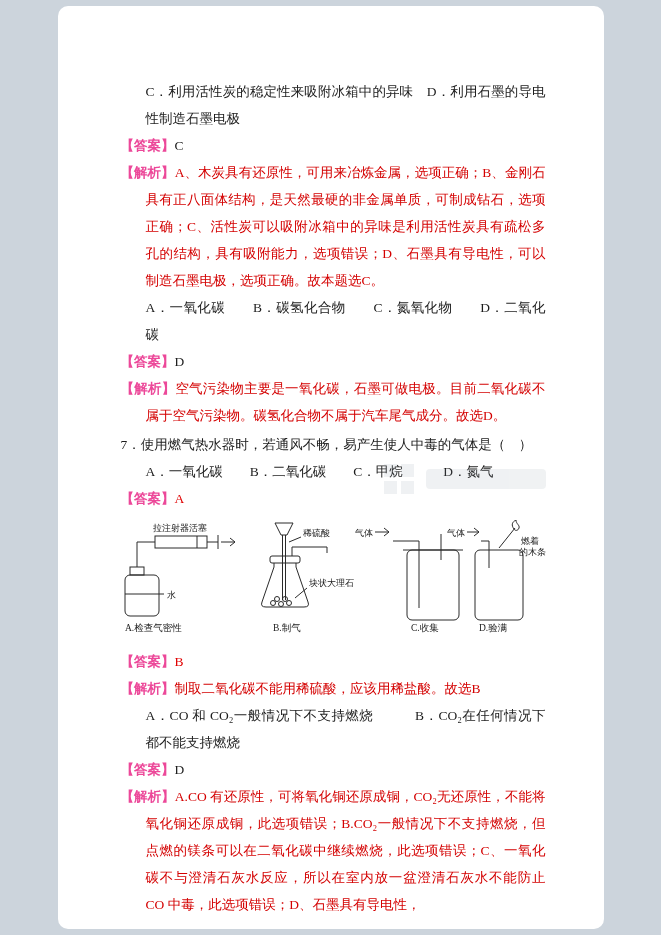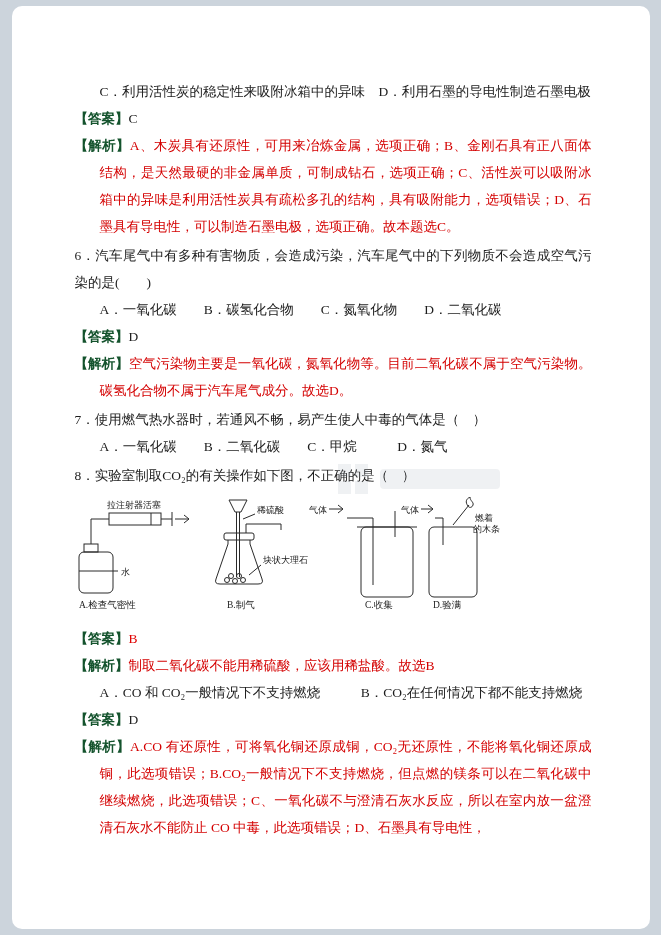--- a/index.html
+++ b/index.html
@@ -2,39 +2,39 @@
 <html><head>
 <meta charset="utf-8">
 <style>
   * { box-sizing: border-box; margin: 0; padding: 0; }
   html,body { width: 661px; }
   body {
     background: #ccd4dc;
     font-family: "Liberation Serif", "DejaVu Serif", serif;
   }
   .page {
-    width: 638px;
+    width: 546px;
     height: 923px;
     margin: 6px auto;
     background: #ffffff;
     border-radius: 10px;
     position: relative;
     overflow: hidden;
   }
   .content {
     padding: 72px 58px 0 63px;
     font-size: 13.5px;
     line-height: 27px;
     color: #1c1c1c;
     text-align: justify;
   }
   p { margin: 0; }
   .opt { margin-left: 25px; }
   .stem { margin-top: 2px; }
-  .label { color: #14532d; font-weight: bold; }
+  .label { color: #ec4899; font-weight: bold; }
   .ansletter { color: #1c1c1c; }
   .ansletter.red { color: #e00000; }
   .analysis {
     color: #d40000;
     padding-left: 25px;
     text-indent: -25px;
   }
   .figure-wrap { margin: 8px 0 5px 2px; }
   .figure text {
     font-family: "Liberation Serif", "DejaVu Serif", serif;
@@ -74,29 +74,28 @@
 
 <div class="page">
   <div class="content">
 
     <p class="opt">C．利用活性炭的稳定性来吸附冰箱中的异味　D．利用石墨的导电性制造石墨电极</p>
 
     <p class="ans"><span class="label">【答案】</span><span class="ansletter">C</span></p>
 
     <p class="analysis"><span class="label">【解析】</span><span>A、木炭具有还原性，可用来冶炼金属，选项正确；B、金刚石具有正八面体结构，是天然最硬的非金属单质，可制成钻石，选项正确；C、活性炭可以吸附冰箱中的异味是利用活性炭具有疏松多孔的结构，具有吸附能力，选项错误；D、石墨具有导电性，可以制造石墨电极，选项正确。故本题选C。</span></p>
 
-    <p class="stem">6．汽车尾气中有多种有害物质，会造成污染，汽车尾气中的下列物质不会造成空气污染的是(　　)</p>
     <p class="opt">A．一氧化碳　　B．碳氢化合物　　C．氮氧化物　　D．二氧化碳</p>
     <p class="ans"><span class="label">【答案】</span><span class="ansletter">D</span></p>
-    <p class="analysis"><span class="label">【解析】</span><span>空气污染物主要是一氧化碳，氮氧化物等。目前二氧化碳不属于空气污染物。碳氢化合物不属于汽车尾气成分。故选D。</span></p>
+    <p class="analysis"><span class="label">【解析】</span><span>空气污染物主要是一氧化碳，石墨可做电极。目前二氧化碳不属于空气污染物。碳氢化合物不属于汽车尾气成分。故选D。</span></p>
 
     <p class="stem">7．使用燃气热水器时，若通风不畅，易产生使人中毒的气体是（　）</p>
     <p class="opt">A．一氧化碳　　B．二氧化碳　　C．甲烷　　　D．氮气</p>
+    <p class="ans"><span class="label">【答案】</span><span class="ansletter red">A</span></p>
 
-    <p class="stem">8．实验室制取CO₂的有关操作如下图，不正确的是（　）</p>
 
     <div class="figure-wrap">
       <svg class="figure" width="425" height="114" viewBox="0 0 425 114">
         <g fill="none" stroke="#2a2a2a" stroke-width="1">
 
           <rect x="32" y="16" width="52" height="12"></rect>
           <line x1="74" y1="16" x2="74" y2="28"></line>
           <line x1="84" y1="22" x2="95" y2="22"></line>
           <line x1="95" y1="15" x2="95" y2="29"></line>
           <line x1="98" y1="22" x2="112" y2="22"></line>

